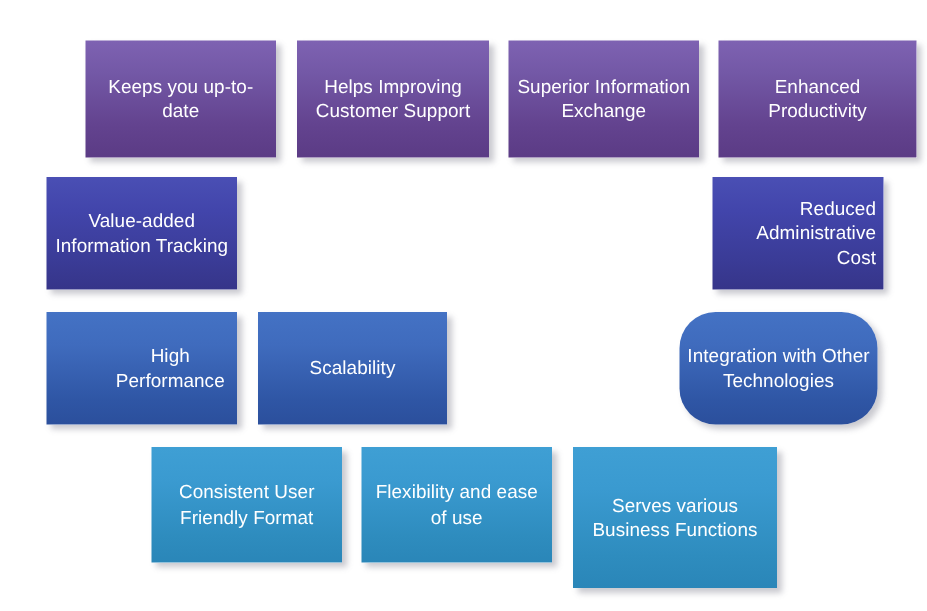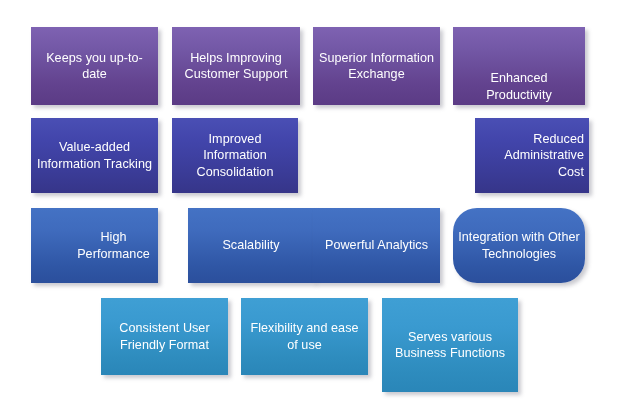--- a/index.html
+++ b/index.html
@@ -36,20 +36,21 @@
     -webkit-font-smoothing: antialiased;
   }
   .tile span {
     display: block;
     width: 100%;
   }
 
   
   .row1 {
     background: linear-gradient(180deg, #7e62b2 0%, #7358a6 28%, #63438f 72%, #5b3b85 100%);
+    margin-left: 26px;
   }
   
   .row2 {
     background: linear-gradient(180deg, #4a4fb4 0%, #4245ab 30%, #3a3b96 75%, #363589 100%);
   }
   
   .row3 {
     background: linear-gradient(180deg, #4472c4 0%, #3f6bbd 30%, #2f56a5 78%, #2b4f9c 100%);
   }
   
@@ -64,42 +65,36 @@
 
   <div class="tile row1" style="left:31px; top:27px; width:127px; height:78px;">
     <span>Keeps you up-to-date</span>
   </div>
   <div class="tile row1" style="left:172px; top:27px; width:128px; height:78px;">
     <span>Helps Improving Customer Support</span>
   </div>
   <div class="tile row1" style="left:313px; top:27px; width:127px; height:78px;">
     <span>Superior Information Exchange</span>
   </div>
-  <div class="tile row1" style="left:453px; top:27px; width:132px; height:78px;align-items:flex-end;">
+  <div class="tile row1" style="left:453px; top:27px; width:132px; height:78px;">
     <span>Enhanced Productivity</span>
   </div>
 
   <div class="tile row2" style="left:31px; top:118px; width:127px; height:75px;">
     <span>Value-added Information Tracking</span>
-  </div>
-  <div class="tile row2" style="left:172px; top:118px; width:126px; height:75px;">
-    <span>Improved Information Consolidation</span>
   </div>
   <div class="tile row2" style="left:475px; top:118px; width:114px; height:75px;text-align:right;">
     <span>Reduced Administrative Cost</span>
   </div>
 
   <div class="tile row3" style="left:31px; top:208px; width:127px; height:75px;padding-left:43px;">
     <span>High Performance</span>
   </div>
-  <div class="tile row3" style="left:188px; top:208px; width:126px; height:75px;">
+  <div class="tile row3" style="left:172px; top:208px; width:126px; height:75px;">
     <span>Scalability</span>
-  </div>
-  <div class="tile row3" style="left:313px; top:208px; width:127px; height:75px;">
-    <span>Powerful Analytics</span>
   </div>
   <div class="tile row3" style="left:453px; top:208px; width:132px; height:75px;border-radius:24px;">
     <span>Integration with Other Technologies</span>
   </div>
 
   <div class="tile row4" style="left:101px; top:298px; width:127px; height:77px;">
     <span>Consistent User Friendly Format</span>
   </div>
   <div class="tile row4" style="left:241px; top:298px; width:127px; height:77px;">
     <span>Flexibility and ease of use</span>

